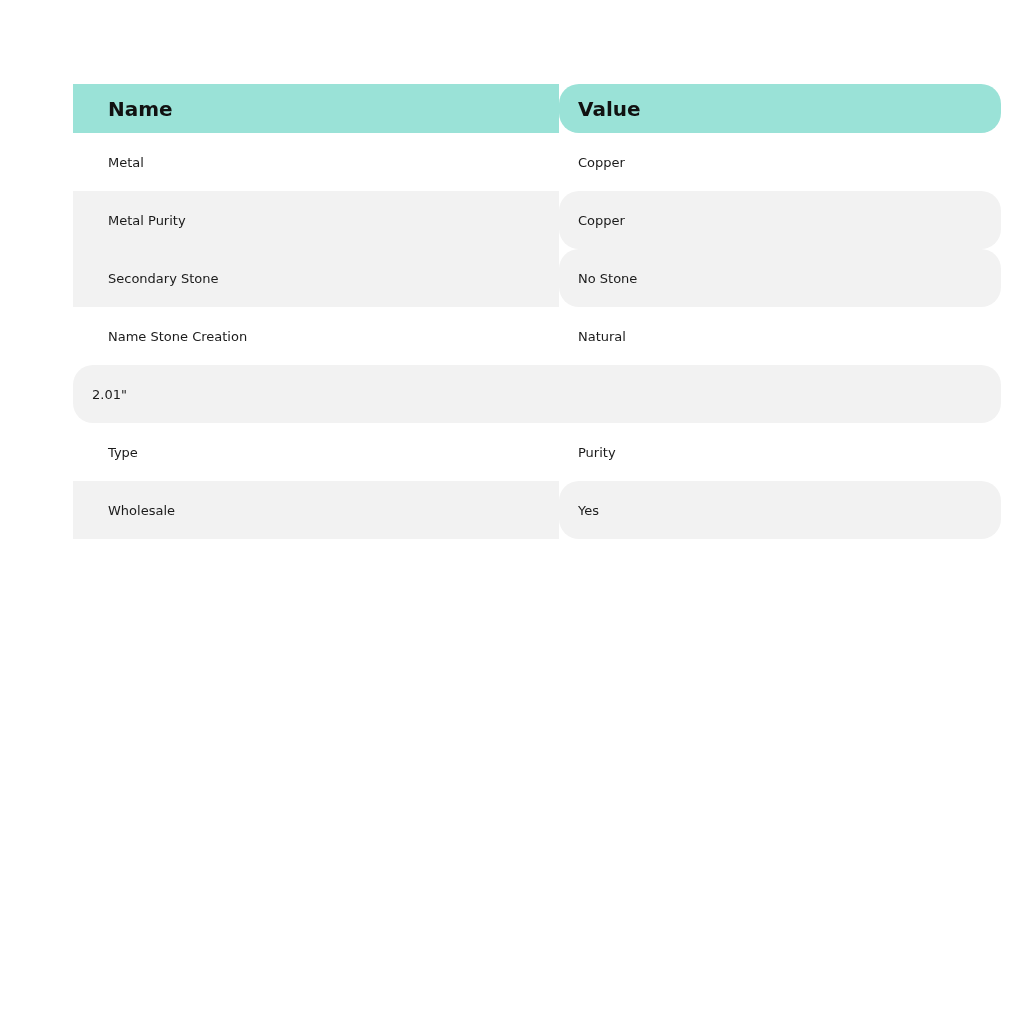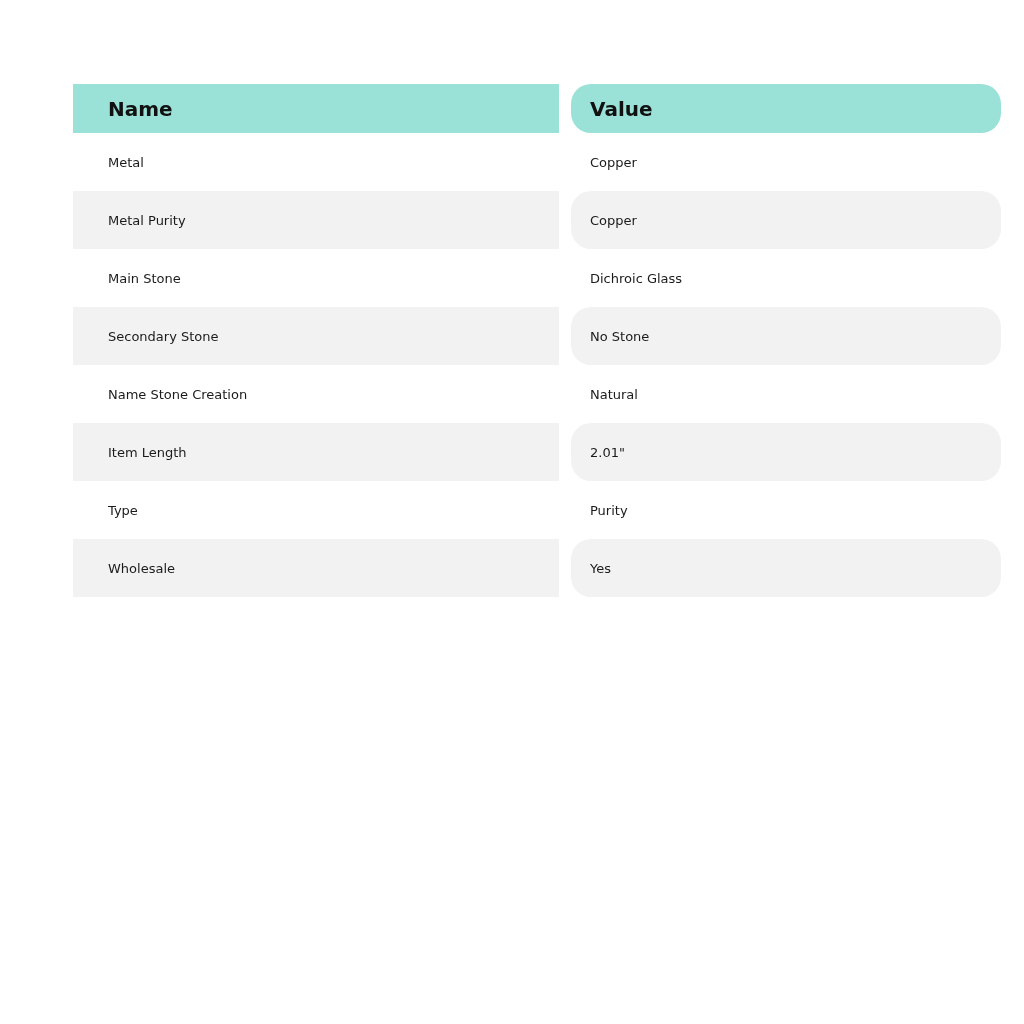--- a/index.html
+++ b/index.html
@@ -14,21 +14,21 @@
     position: absolute;
     left: 37px;
     top: 84px;
     width: 964px;
     font-family: "DejaVu Sans", "Liberation Sans", sans-serif;
     color: #1b1b1b;
   }
   .row {
     display: flex;
     height: 58px;
-    column-gap: 12px;
+    column-gap: 0;
     padding-left: 36px;
   }
   .row.header {
     height: 49px;
   }
   .cell {
     display: flex;
     align-items: center;
     box-sizing: border-box;
     font-size: 13px;
@@ -67,37 +67,32 @@
   <div class="row">
     <div class="cell name-col">Metal</div>
     <div class="cell value-col">Copper</div>
   </div>
 
   <div class="row alt">
     <div class="cell name-col">Metal Purity</div>
     <div class="cell value-col">Copper</div>
   </div>
 
-  <div class="row">
-    <div class="cell name-col">Main Stone</div>
-    <div class="cell value-col">Dichroic Glass</div>
-  </div>
 
   <div class="row alt">
     <div class="cell name-col">Secondary Stone</div>
     <div class="cell value-col">No Stone</div>
   </div>
 
   <div class="row">
     <div class="cell name-col">Name Stone Creation</div>
     <div class="cell value-col">Natural</div>
   </div>
 
   <div class="row alt">
-    <div class="cell name-col">Item Length</div>
     <div class="cell value-col">2.01"</div>
   </div>
 
   <div class="row">
     <div class="cell name-col">Type</div>
     <div class="cell value-col">Purity</div>
   </div>
 
   <div class="row alt">
     <div class="cell name-col">Wholesale</div>

